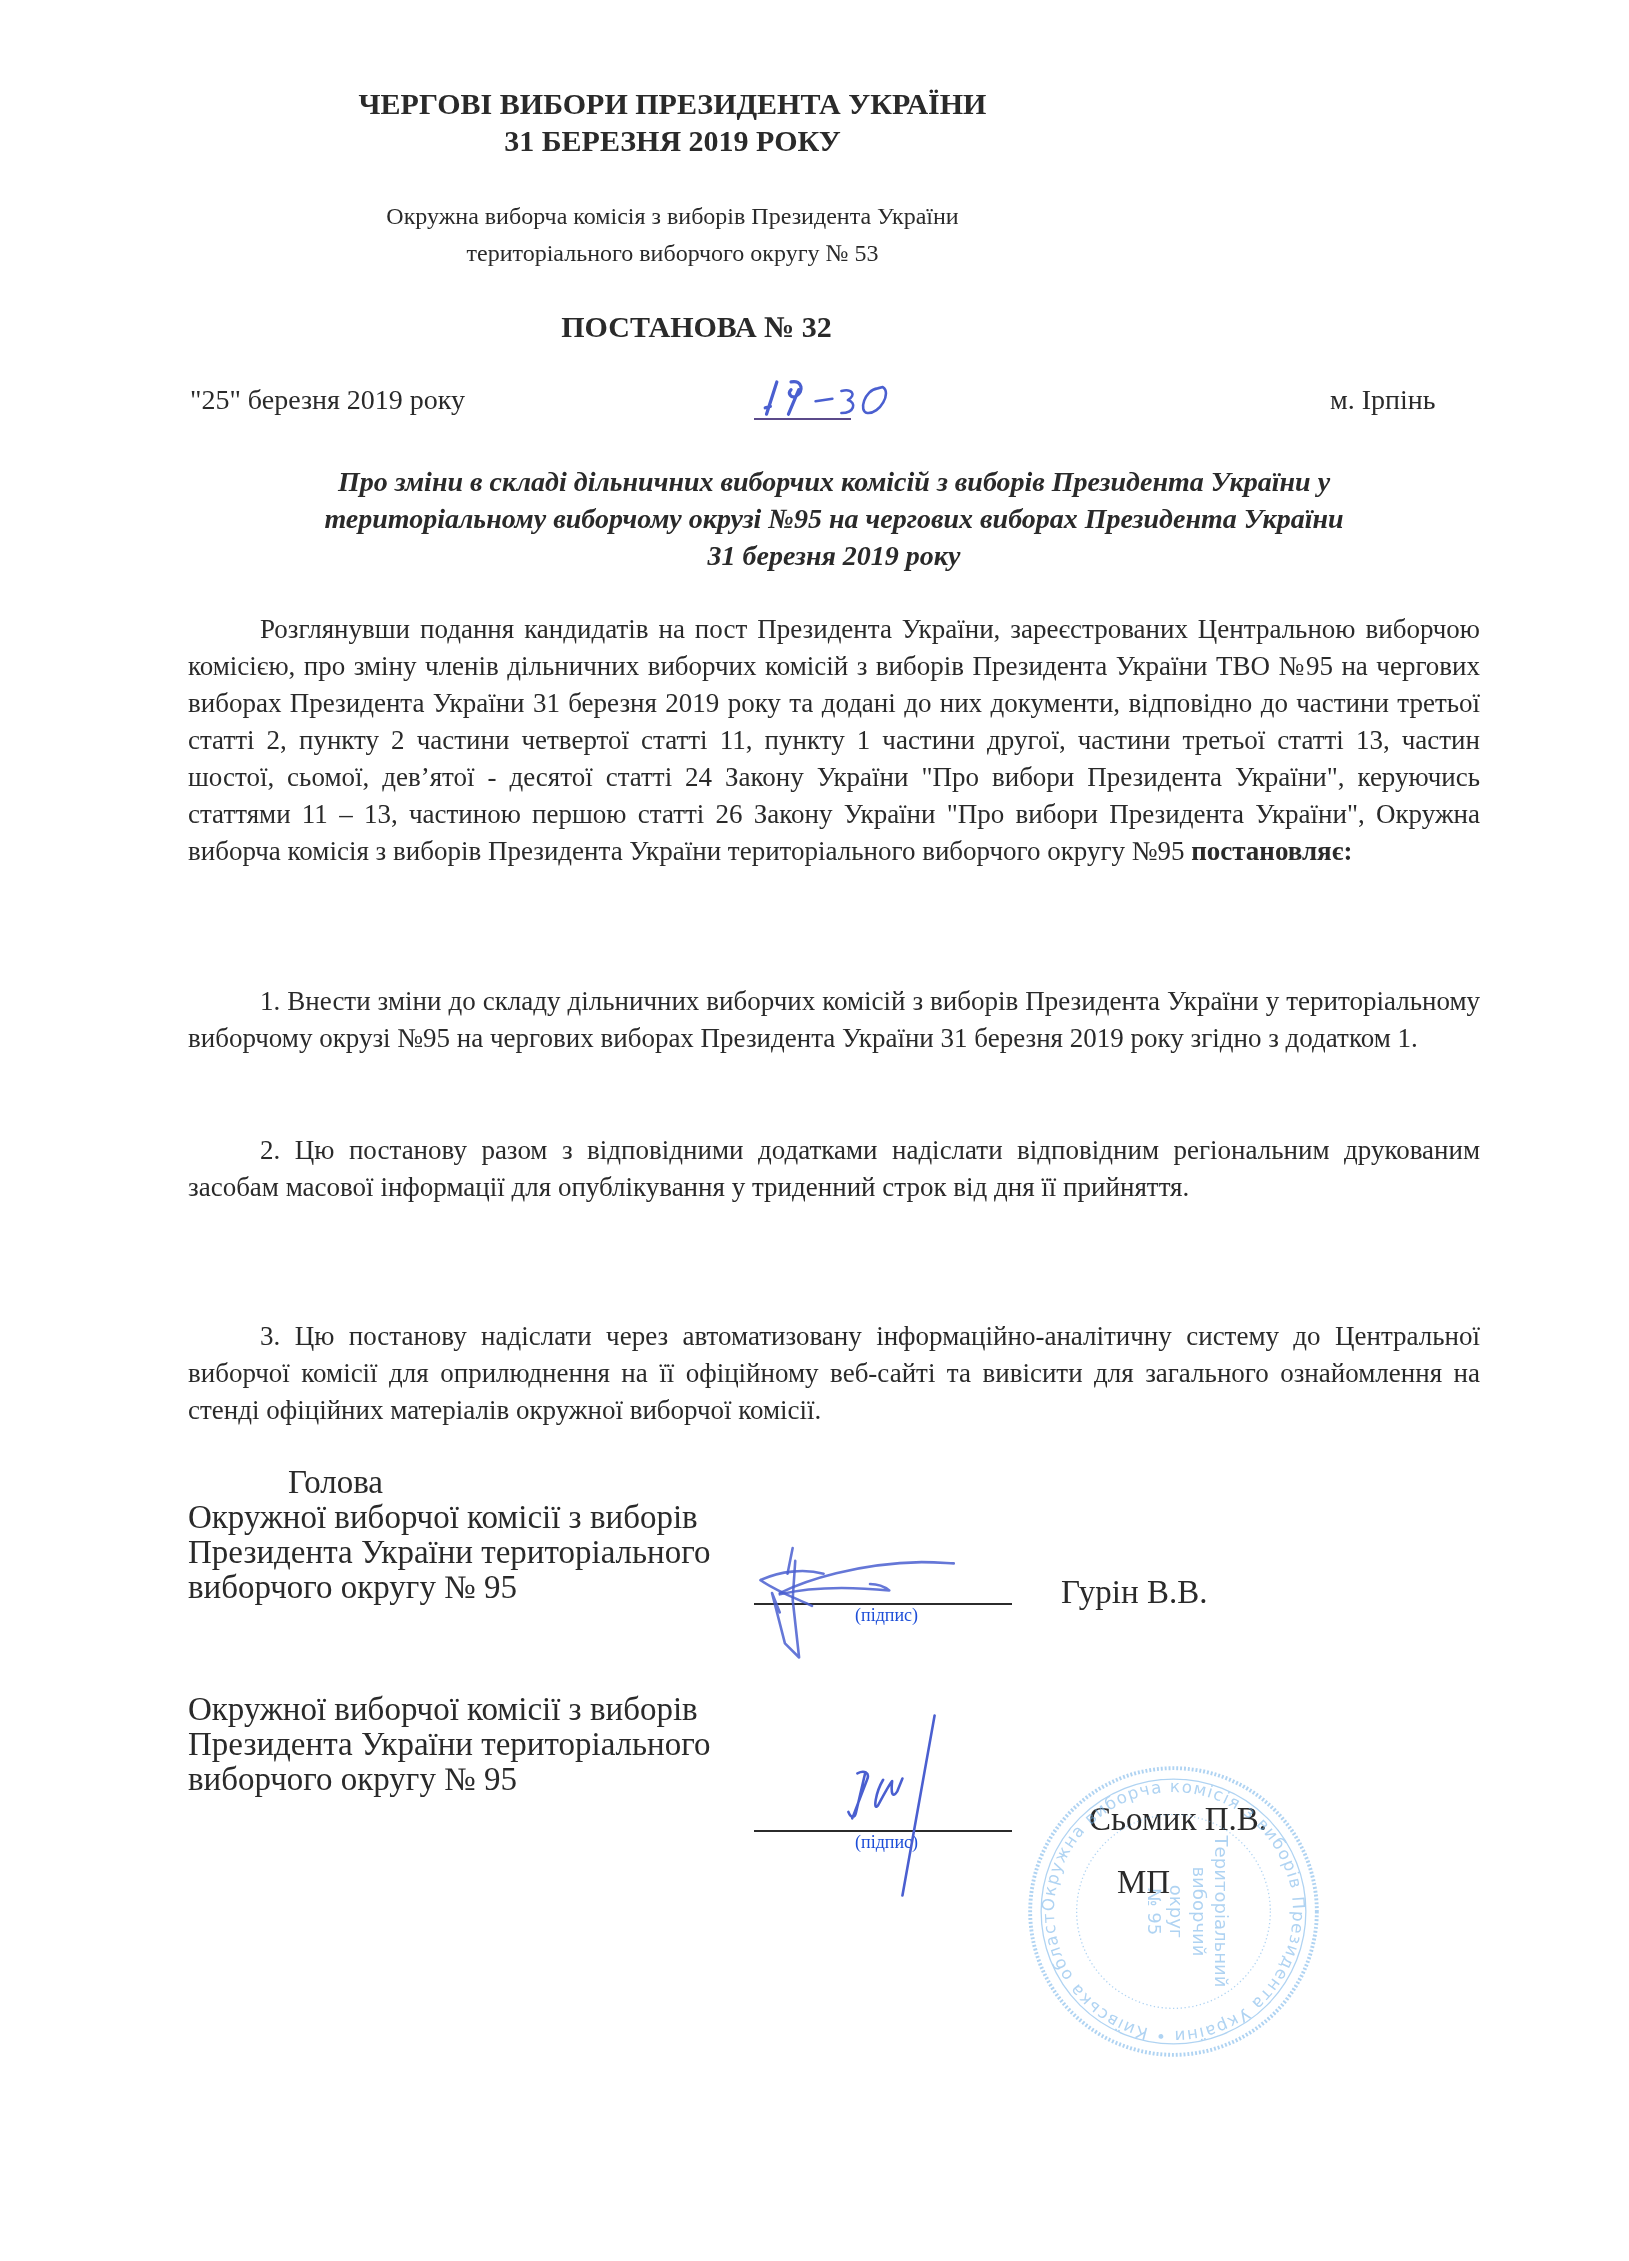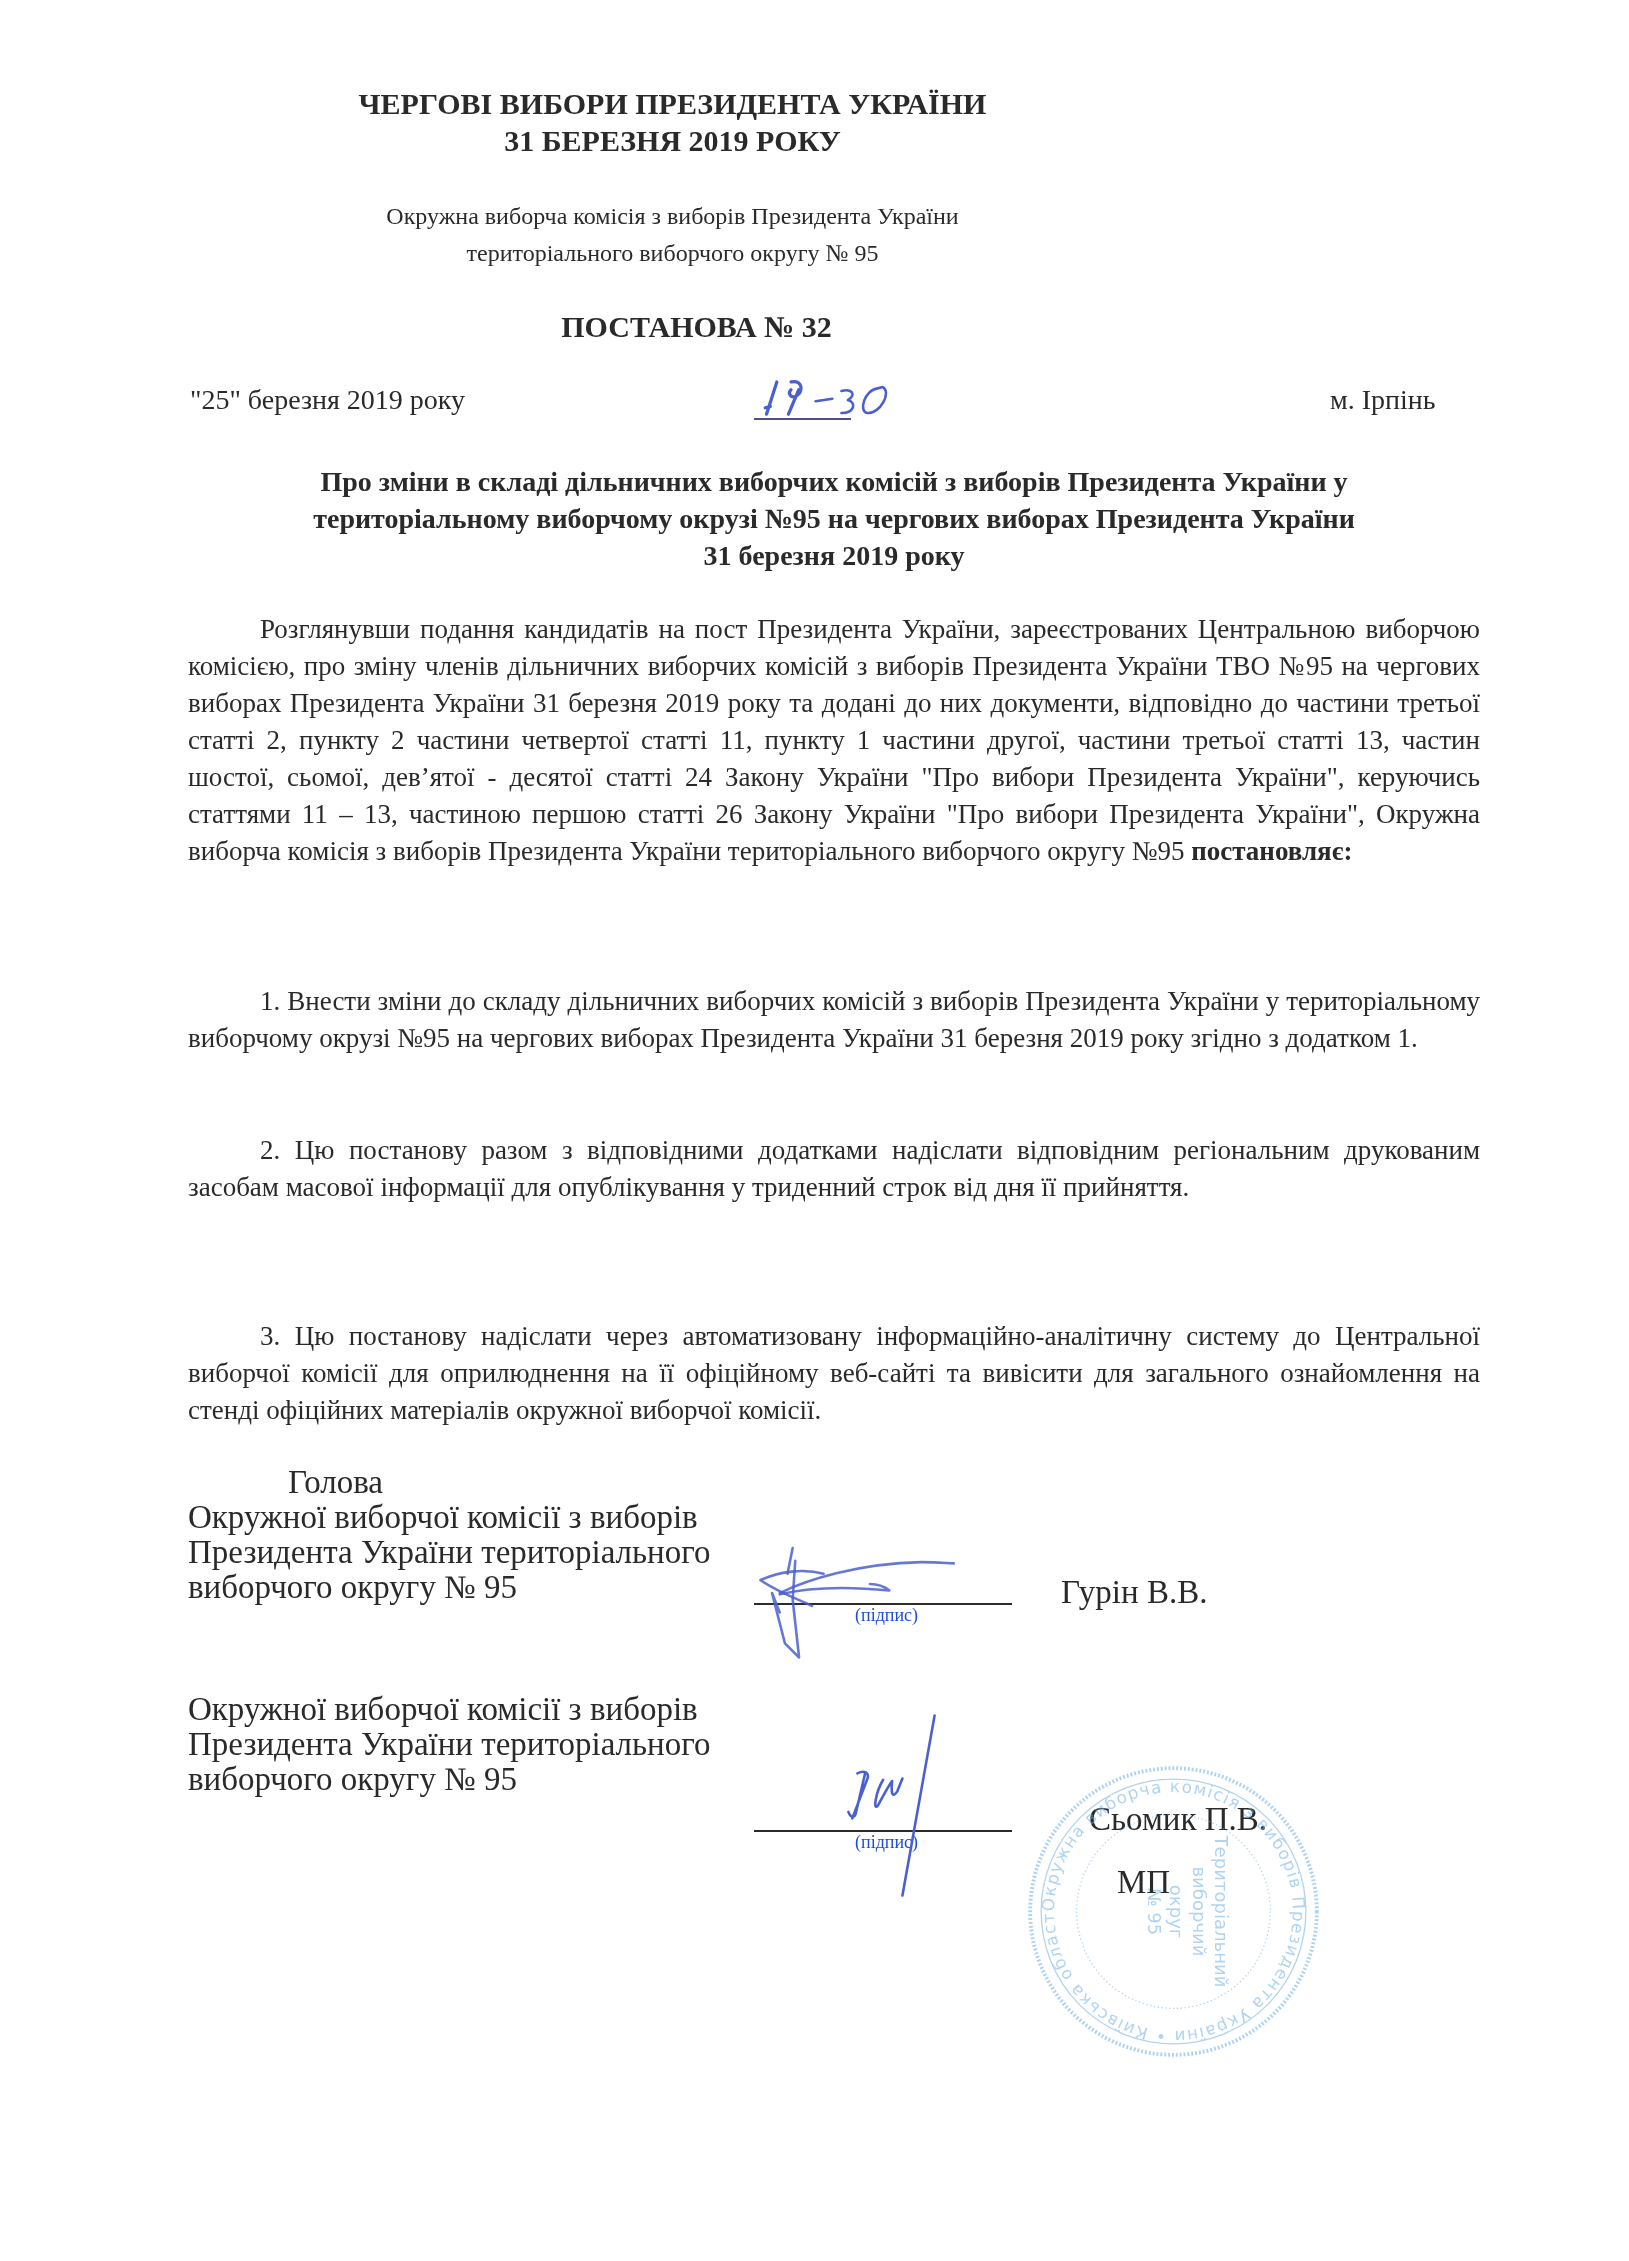--- a/index.html
+++ b/index.html
@@ -9,39 +9,39 @@
     color: #2a2a2a;
   }
   .abs { position: absolute; }
   .center { left: 0; width: 1345px; text-align: center; }
   .heading-bold { font-weight: bold; font-size: 30px; line-height: 37px; }
   .subhead { font-size: 24px; line-height: 37px; }
   .body-text {
     left: 188px; width: 1292px; font-size: 27px; line-height: 37px;
     text-align: justify; text-indent: 72px;
   }
-  .title-block { left: 188px; width: 1292px; text-align: center; font-weight: bold; font-size: 28px; line-height: 37px; }
+  .title-block { left: 188px; width: 1292px; text-align: center; font-weight: bold; font-size: 28px; line-height: 37px; font-style: italic; }
   .sig-text { font-size: 33px; line-height: 35px; }
   .sig-line { height: 1.9px; background: #2b2b2b; }
   .sig-caption { font-size: 18px; color: #1d4ed8; }
   .ink { fill: none; stroke: #4a5fd0; stroke-linecap: round; stroke-linejoin: round; }
   .stamp { opacity: 0.55; }
   .stamp-text { fill: #6fb0e8; font-family: "DejaVu Sans", sans-serif; }
 </style>
 </head>
 <body>
 
 <div class="abs center heading-bold" style="top:85px;">
   <div>ЧЕРГОВІ ВИБОРИ ПРЕЗИДЕНТА УКРАЇНИ</div>
   <div>31 БЕРЕЗНЯ 2019 РОКУ</div>
 </div>
 
 <div class="abs center subhead" style="top:198px;">
   <div>Окружна виборча комісія з виборів Президента України</div>
-  <div>територіального виборчого округу № 95</div>
+  <div>територіального виборчого округу № 53</div>
 </div>
 
 <div class="abs center heading-bold" style="top:308px;padding-left:24px;">ПОСТАНОВА № 32</div>
 
 <div class="abs" style="left:190px; top:384px; font-size:28px;">"25" березня 2019 року</div>
 
 <div class="abs" style="left:751px; top:374px; width:155px; height:52px;">
   <svg width="155" height="52" viewBox="0 0 240 80">
     <path class="ink" stroke-width="5" d="M40 12 L24 62 M22 52 L30 50"></path>
     <path class="ink" stroke-width="5" d="M62 12 C80 8 82 28 70 34 C62 38 56 30 62 24 M74 24 L58 62"></path>

